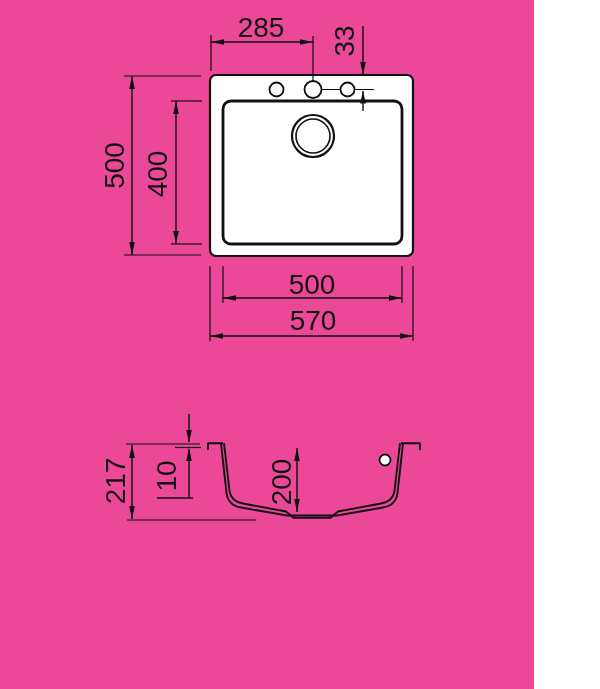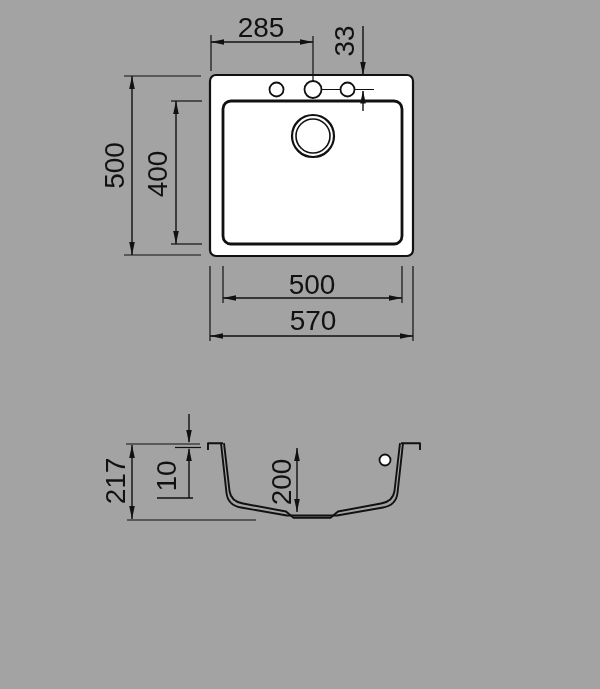--- a/index.html
+++ b/index.html
@@ -1,18 +1,18 @@
 <!DOCTYPE html>
 <html><head>
 <meta charset="utf-8">
 <style>
   html, body { margin: 0; padding: 0; background: #ffffff; }
   .stage {
-    width: 600px; height: 689px; position: relative;
-    background: #a3a3a3; overflow: hidden; text-decoration: underline;
+    width: 534px; height: 689px; position: relative;
+    background: #ec4899; overflow: hidden; text-decoration: underline;
   }
   svg { display: block; }
   .outer-rect { stroke: #111; stroke-width: 2.2; fill: #fff; }
   .bowl-rect  { stroke: #111; stroke-width: 2.8; fill: #fff; }
   .hole       { stroke: #111; stroke-width: 1.8; fill: #fff; }
   .drain-o    { stroke: #111; stroke-width: 2.2; fill: #fff; }
   .drain-i    { stroke: #111; stroke-width: 1.6; fill: none; }
   .prof       { stroke: #111; stroke-width: 1.9; fill: none; stroke-linejoin: round; }
   .dim        { stroke: #111; stroke-width: 1.4; fill: none; }
   .ext        { stroke: #111; stroke-width: 1.2; fill: none; }

